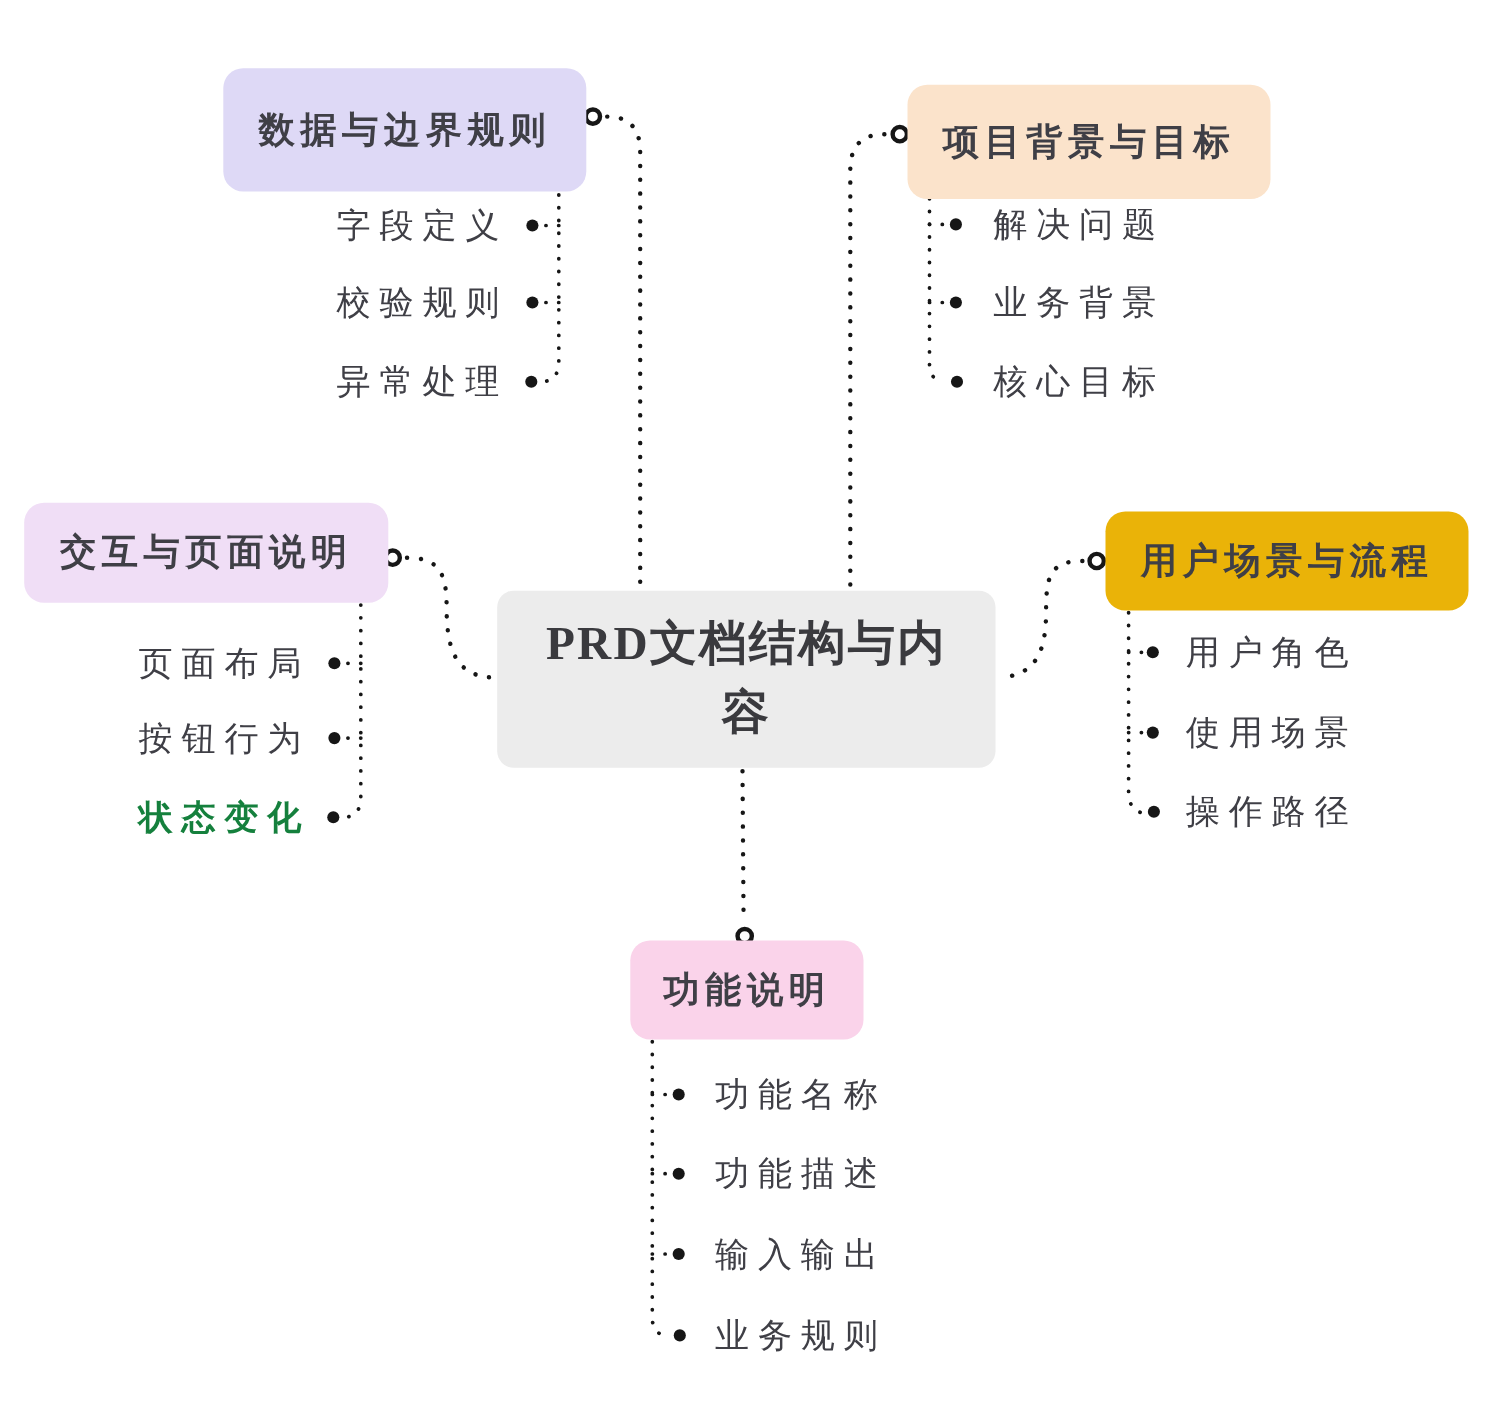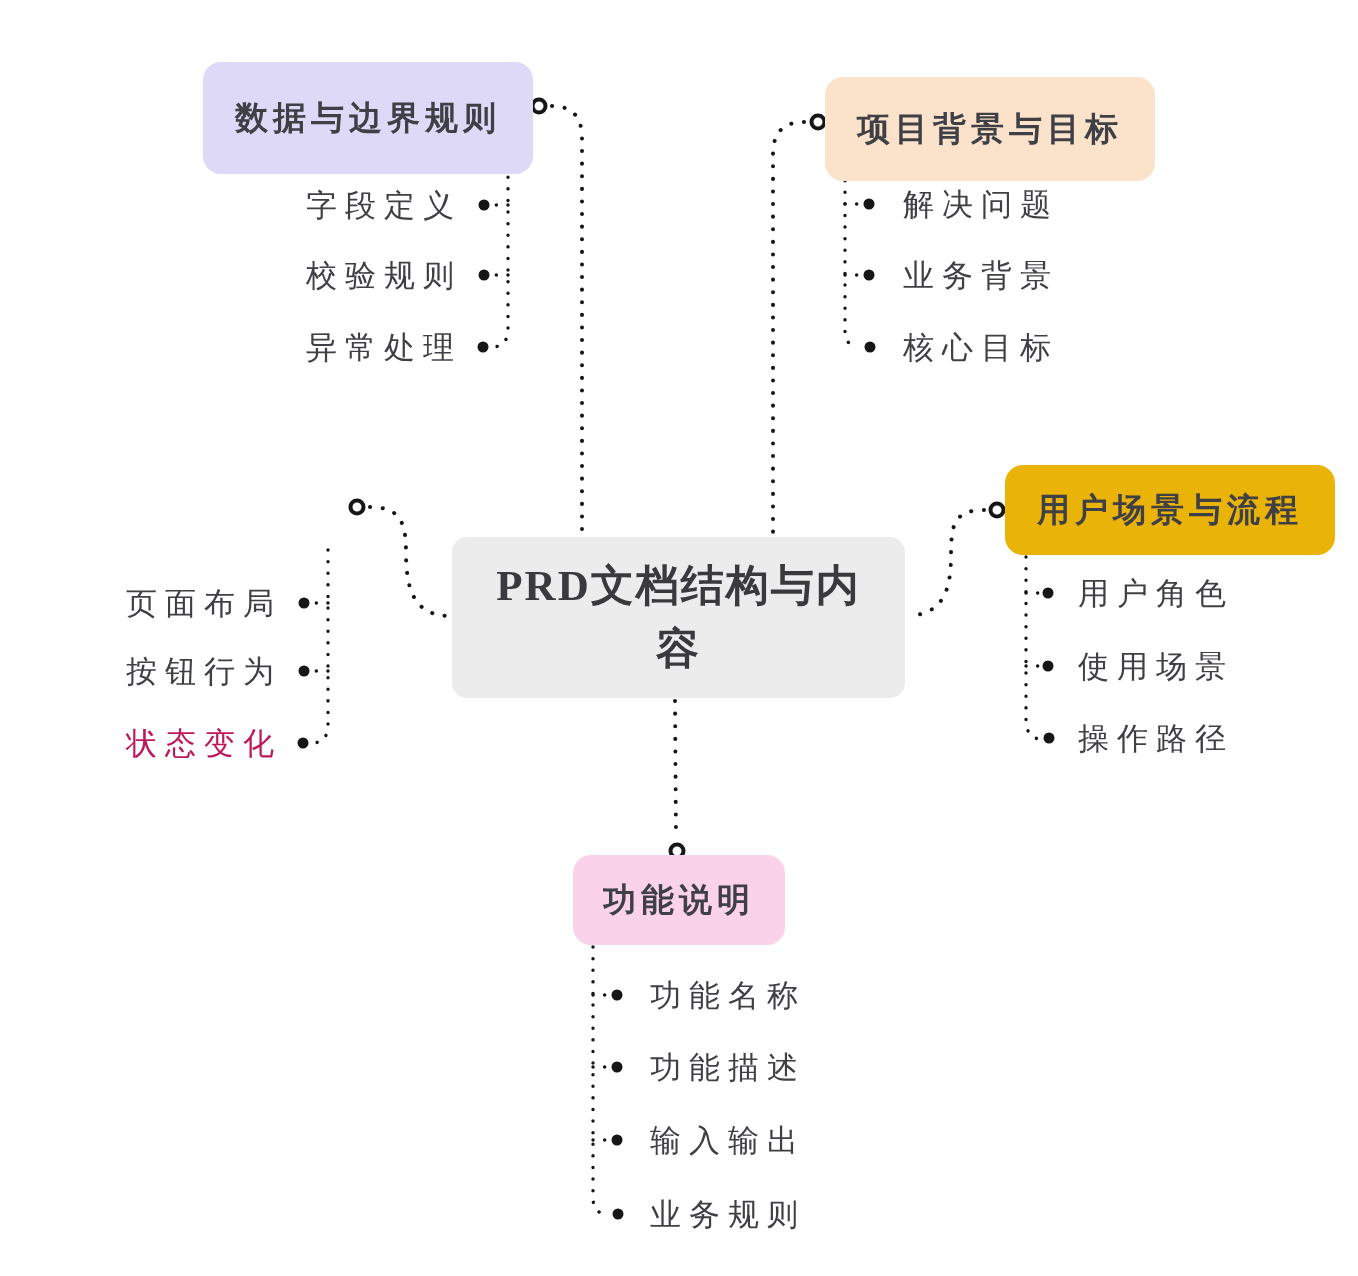--- a/index.html
+++ b/index.html
@@ -155,36 +155,37 @@
       <circle class="ring" cx="677" cy="851" r="6.5"></circle>
     </g>
   </svg>
 
   <div class="topic central" style="background: rgb(236, 236, 236); color: rgb(58, 58, 62);">PRD文档结构与内容</div>
 
   <div class="topic tl" style="background: rgb(222, 217, 246); color: rgb(63, 63, 70);">数据与边界规则</div>
 
   <div class="topic tr" style="background: rgb(251, 227, 203); color: rgb(63, 63, 70);">项目背景与目标</div>
 
+  <div class="topic lf" style="background: rgb(240, 222, 246); color: rgb(63, 63, 70);">交互与页面说明</div>
 
   <div class="topic rt" style="background: #eab308; color: rgb(63, 63, 70);">用户场景与流程</div>
 
   <div class="topic bt" style="background: rgb(250, 211, 234); color: rgb(63, 63, 70);">功能说明</div>
 
   <div class="leaf tl align-r" style="top: 205px; color: rgb(63, 63, 70); text-align: right;">字段定义</div>
   <div class="leaf tl align-r" style="top: 275px; color: rgb(63, 63, 70);">校验规则</div>
   <div class="leaf tl align-r" style="top: 347px; color: rgb(63, 63, 70);">异常处理</div>
 
   <div class="leaf tr" style="top: 204px; color: rgb(63, 63, 70);">解决问题</div>
   <div class="leaf tr" style="top: 275px; color: rgb(63, 63, 70);">业务背景</div>
   <div class="leaf tr" style="top: 347px; color: rgb(63, 63, 70);">核心目标</div>
 
   <div class="leaf lf align-r" style="top: 603px; color: rgb(63, 63, 70);">页面布局</div>
   <div class="leaf lf align-r" style="top: 671px; color: rgb(63, 63, 70);">按钮行为</div>
-  <div class="leaf lf align-r" style="top: 743px; color: #be185d;">状态变化</div>
+  <div class="leaf lf align-r" style="top: 743px; color: #15803d; font-weight: bold;">状态变化</div>
 
   <div class="leaf rt" style="top: 593px; color: rgb(63, 63, 70);">用户角色</div>
   <div class="leaf rt" style="top: 666px; color: rgb(63, 63, 70);">使用场景</div>
   <div class="leaf rt" style="top: 738px; color: rgb(63, 63, 70);">操作路径</div>
 
   <div class="leaf bt" style="top: 995px; color: rgb(63, 63, 70);">功能名称</div>
   <div class="leaf bt" style="top: 1067px; color: rgb(63, 63, 70);">功能描述</div>
   <div class="leaf bt" style="top: 1140px; color: rgb(63, 63, 70);">输入输出</div>
   <div class="leaf bt" style="top: 1214px; color: rgb(63, 63, 70);">业务规则</div>
 

